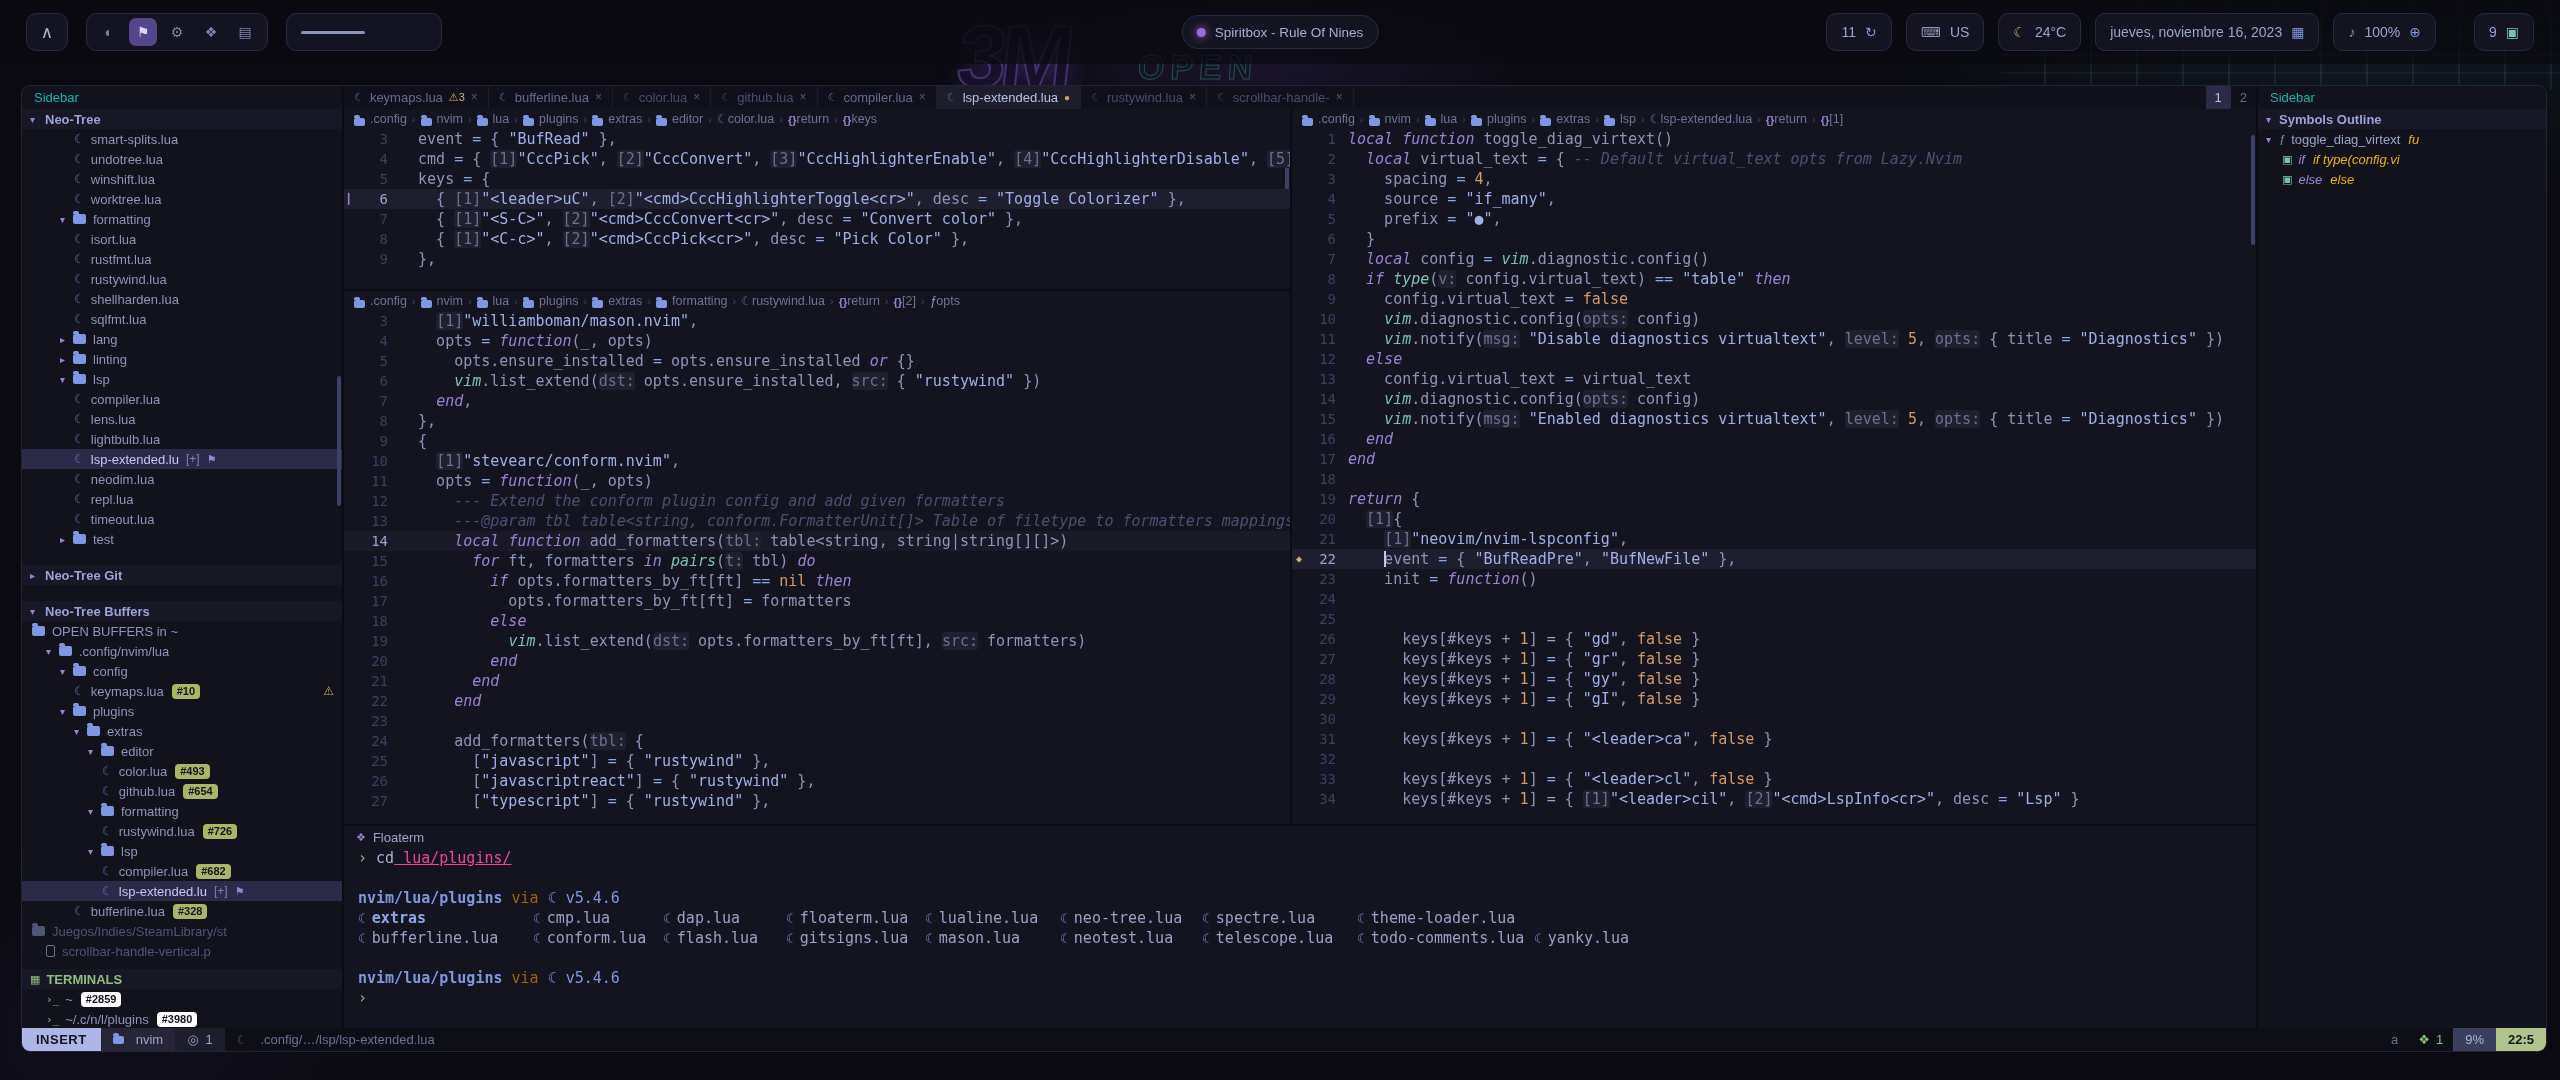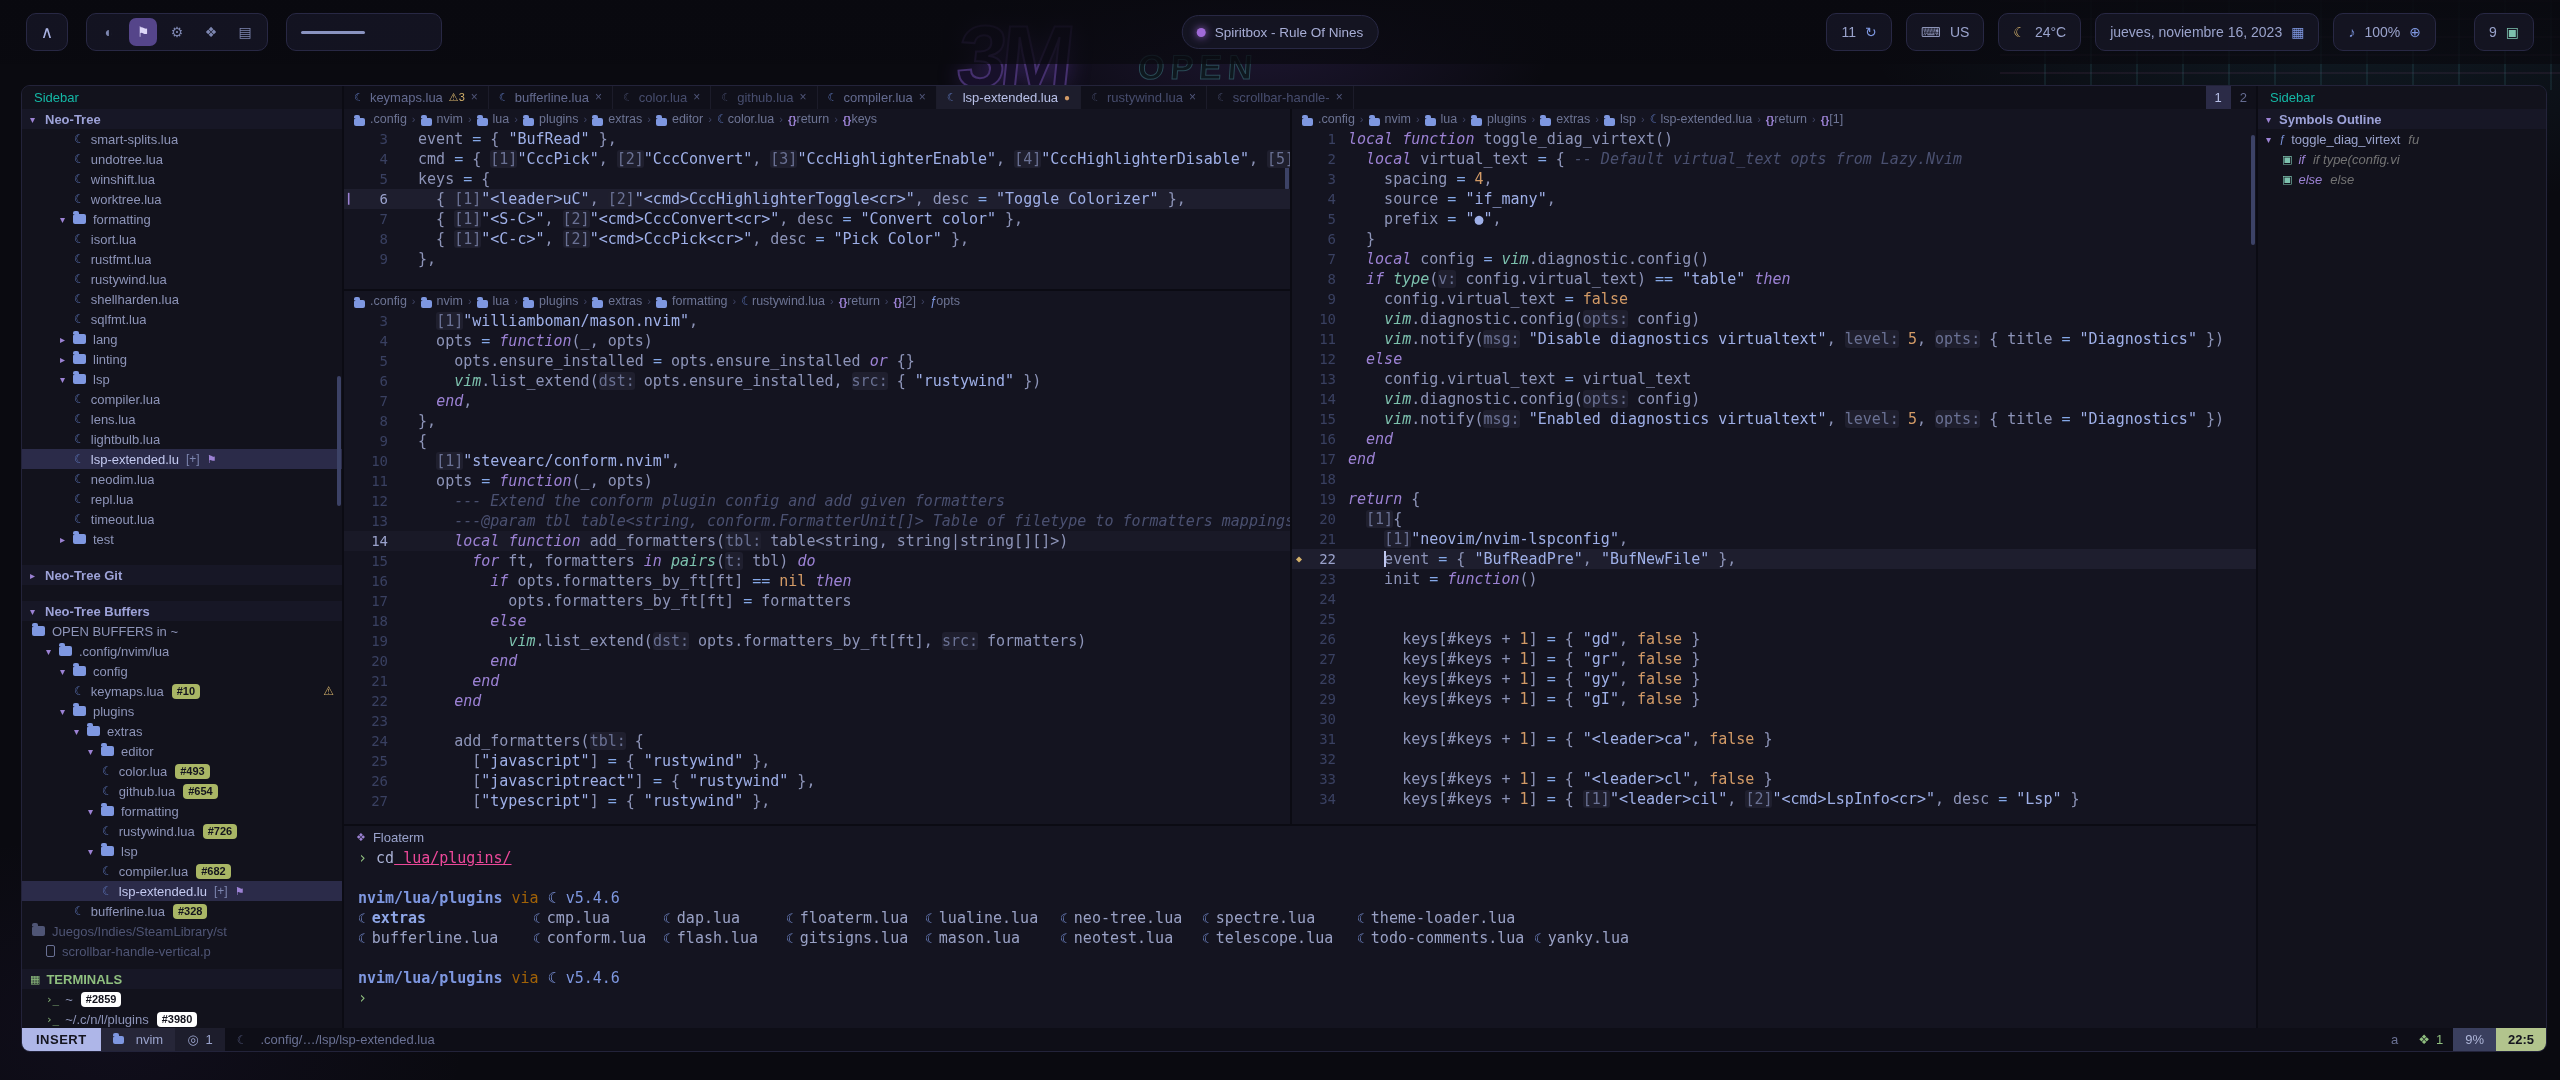--- a/index.html
+++ b/index.html
@@ -133,21 +133,21 @@
   .lsgrid{display:grid;grid-template-columns:175px 130px 123px 139px 135px 142px 155px 177px auto;height:20px;line-height:20px}
   .lsitem{white-space:nowrap;overflow:hidden}
   .lsic{color:#7e97e0;margin-right:6px;font-size:13px}
   .lsname{color:#99a1c5}
   .lsitem.dir .lsname{color:#8fa7e8;font-weight:bold}
   
   .outline-head{height:20px;display:flex;align-items:center;padding-left:8px;color:#9da2d8;font-weight:bold;font-size:13px;background:#171726}
   .orow{height:20px;display:flex;align-items:center;font-size:13px;color:#9aa3cc;white-space:nowrap;overflow:hidden}
   .oic{margin-right:6px;font-size:11px}
   .okw{color:var(--purple);font-style:italic}
-  .odetail{margin-left:8px;color:#737373;font-style:italic}
+  .odetail{margin-left:8px;color:#eab308;font-style:italic}
   
   .statusline{height:23px;background:#0e0e17;display:flex;align-items:stretch;font-size:13px;color:#6a7194}
   .st-mode{background:#aeb6e8;color:#14141e;font-weight:bold;display:flex;align-items:center;padding:0 14px;letter-spacing:.5px}
   .st-seg{display:flex;align-items:center;gap:7px;padding:0 12px}
   .st-cwd{background:#262638;color:#9aa3cc}
   .st-harpoon{background:#1d1d2c;color:#9aa3cc}
   .st-path{display:flex;align-items:center;gap:7px;padding:0 12px;color:#6a7194}
   .st-spacer{flex:1}
   .st-reg{display:flex;align-items:center;padding:0 10px}
   .st-clients{display:flex;align-items:center;gap:6px;padding:0 10px;color:#8fbf7f}

